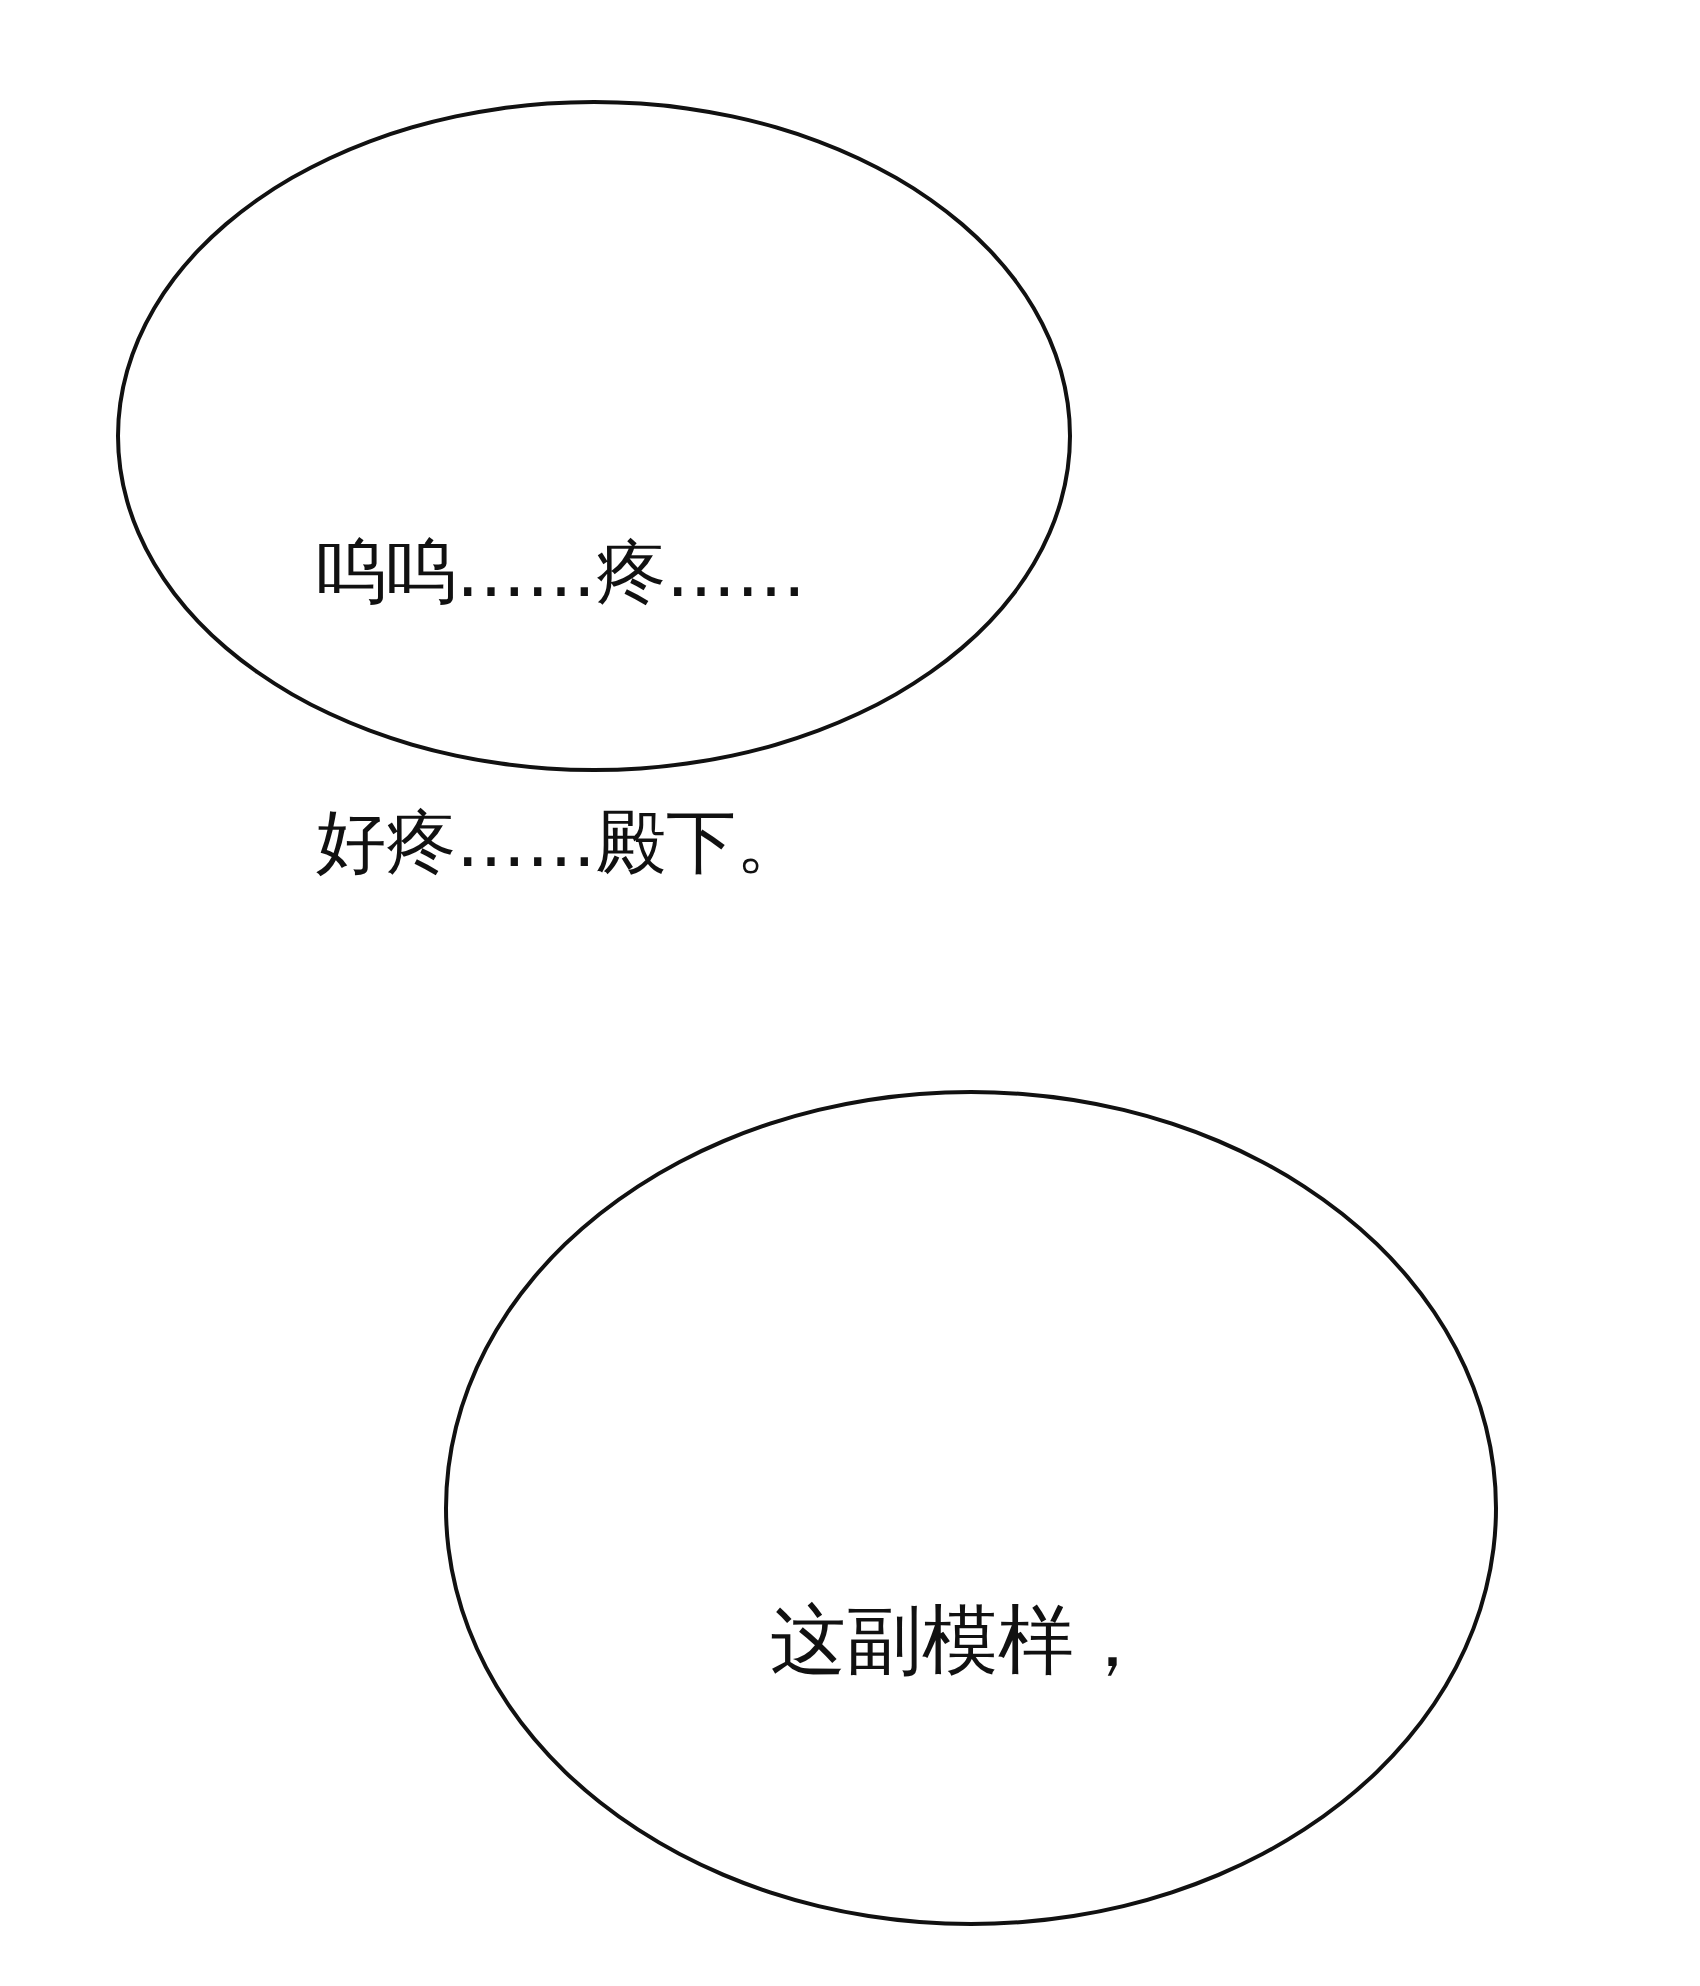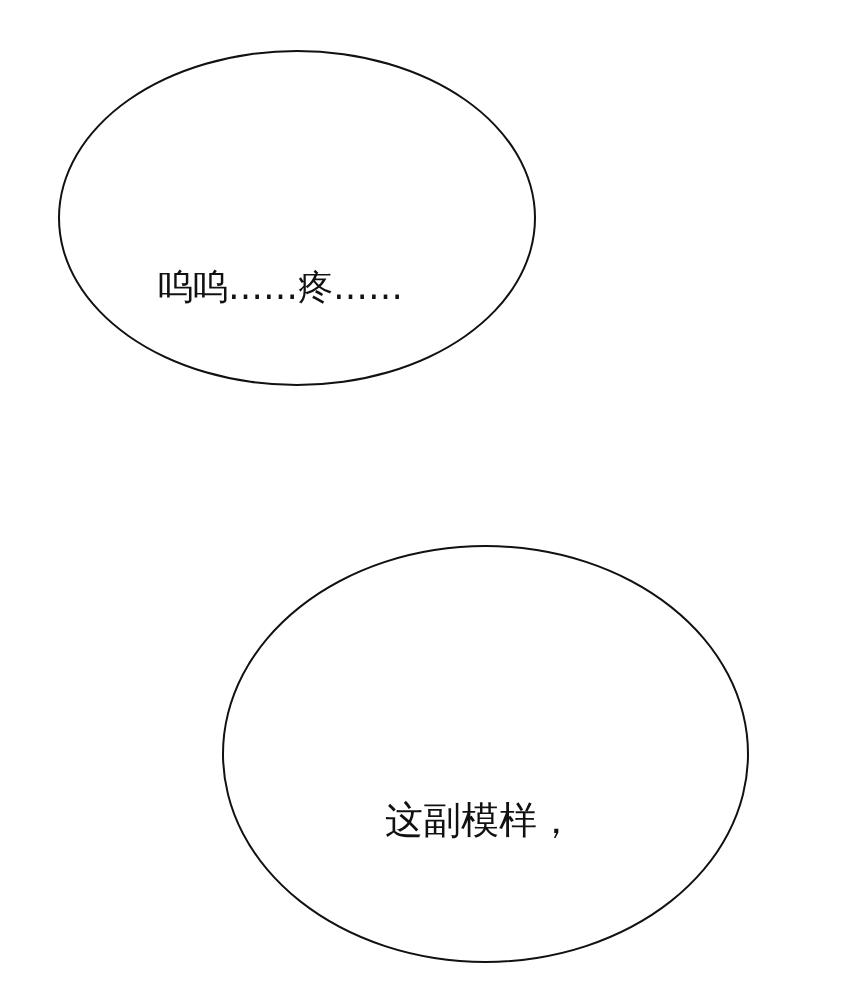--- a/index.html
+++ b/index.html
@@ -20,19 +20,20 @@
       white-space: pre;
       text-align: right;
     }
   </style>
 </head>
 <body>
 
 <div class="bubble" style="left:58px; top:50px; width:478px; height:336px;"></div>
 <div class="text" style="left:158px; top:175px;">
   <div>呜呜……疼……</div>
+  <div>好疼……殿下。</div>
 </div>
 
 <div class="bubble" style="left:222px; top:545px; width:527px; height:418px;"></div>
 <div class="text" style="left:385px; top:690px; line-height:52px; font-size:38px;">
   <div>这副模样，</div>
   
 </div>
 
 </body></html>

